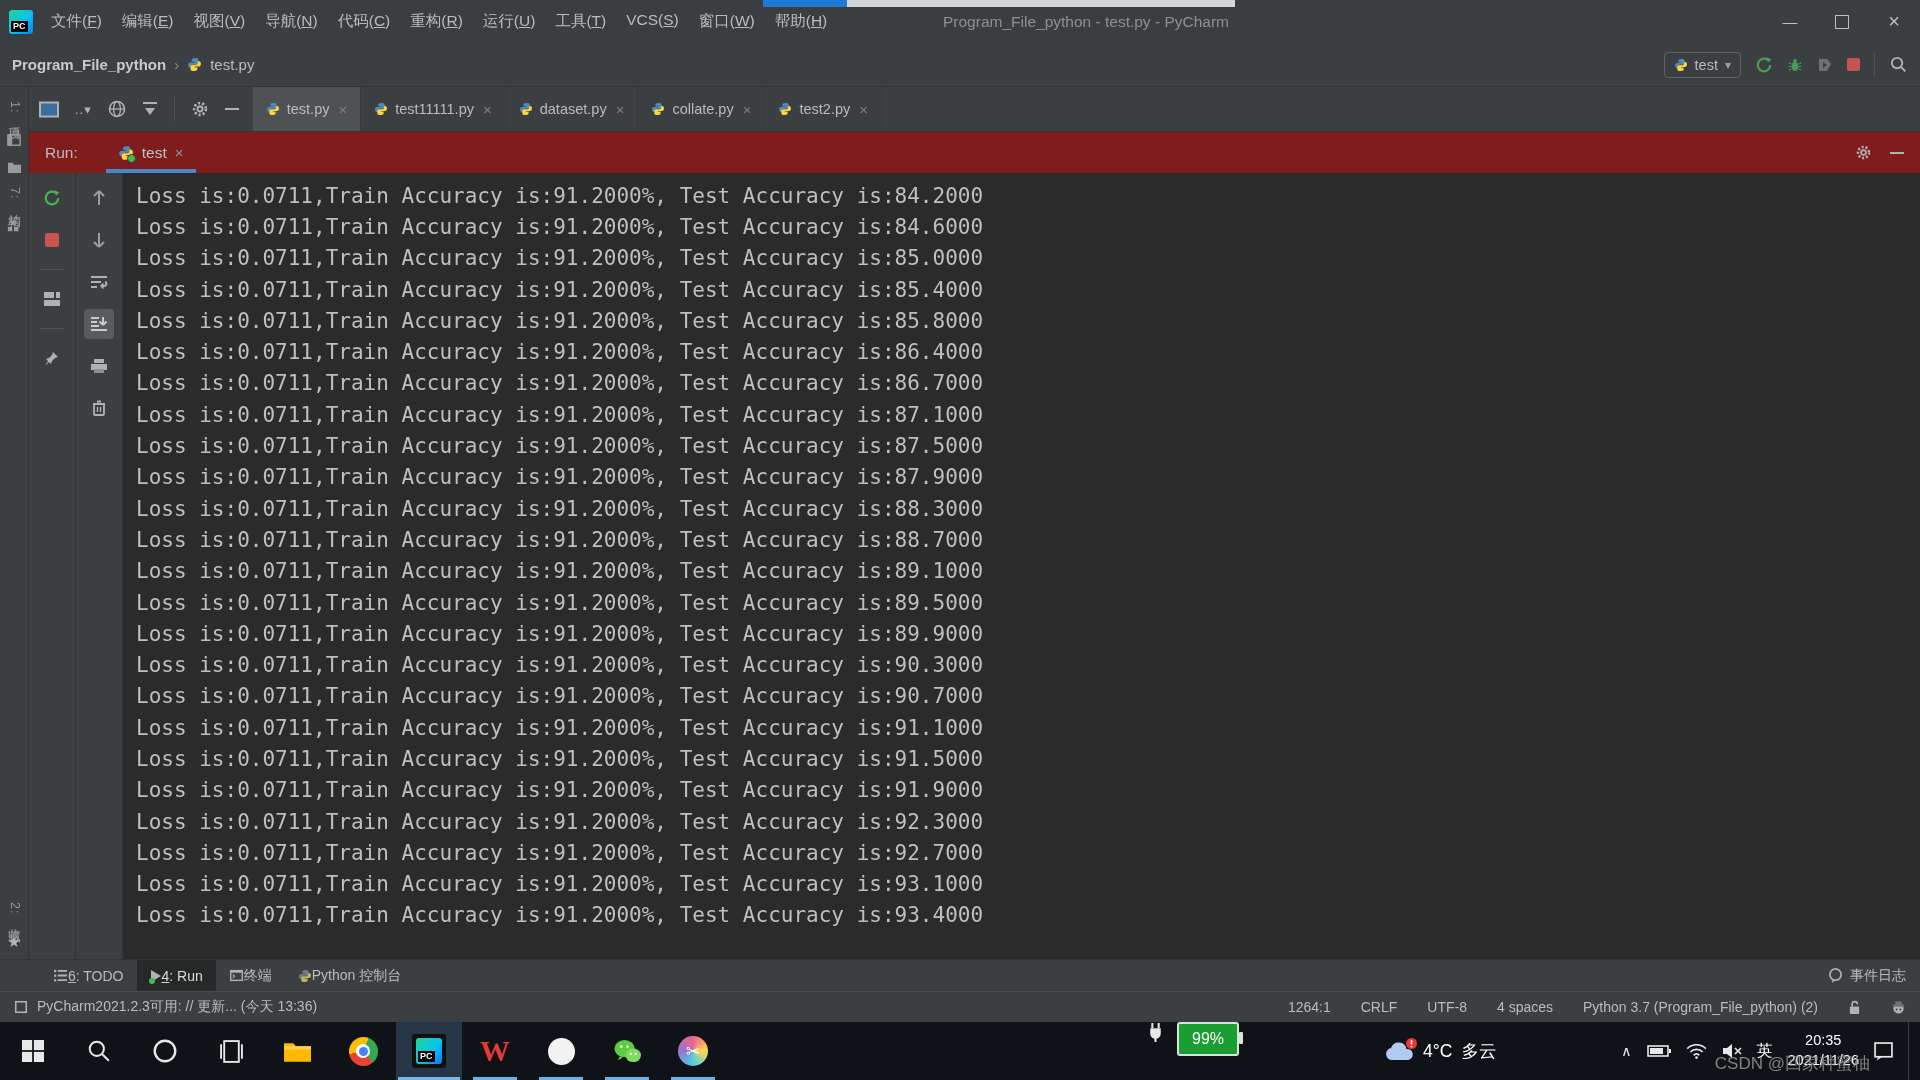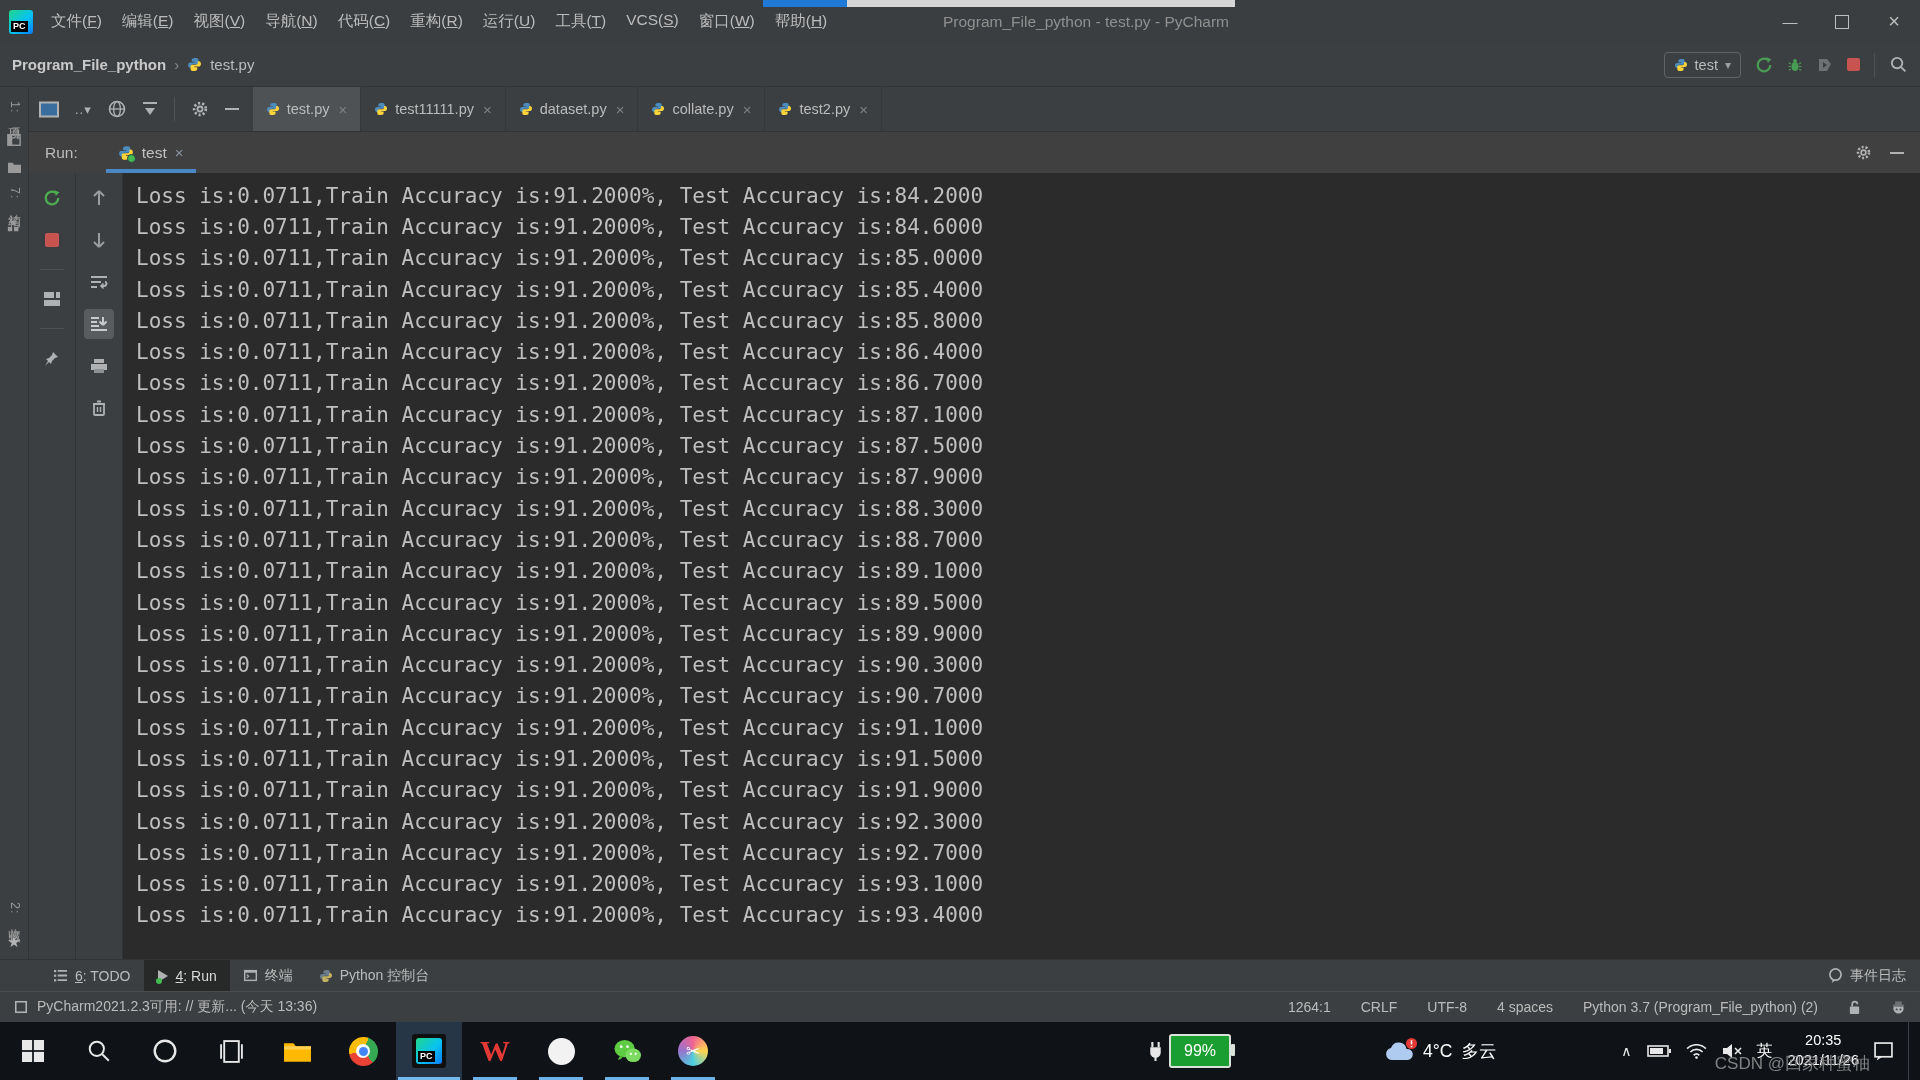--- a/index.html
+++ b/index.html
@@ -55,21 +55,21 @@
     border-bottom:1px solid #313335;flex:0 0 auto;}
   .tabrow-icons{display:flex;align-items:center;gap:16px;padding:0 14px 0 10px;}
   .dots{color:#AFB1B3;font-size:13px;letter-spacing:1px;}
   .tabs{display:flex;align-items:stretch;}
   .tab{display:flex;align-items:center;gap:7px;padding:0 13px;font-size:14.5px;color:#BBBBBB;
     border-right:1px solid #353739;white-space:nowrap;}
   .tab.active{background:#4E5254;}
   .tab .close{color:#7F8084;font-size:15px;margin-left:2px;}
 
   
-  .runheader{height:41px;background:#404040;display:flex;align-items:center;flex:0 0 auto;justify-content:space-between;}
+  .runheader{height:41px;background:#7f1d1d;display:flex;align-items:center;flex:0 0 auto;justify-content:space-between;}
   .run-label{color:#BBBBBB;font-size:15.5px;margin-left:16px;}
   .run-tab{position:relative;height:100%;display:flex;align-items:center;gap:8px;
     padding:0 14px;margin-left:26px;color:#C2C2C2;font-size:15.5px;}
   .run-tab::after{content:"";position:absolute;left:2px;right:2px;bottom:0;height:4px;background:#4A88C5;}
   .run-tab .close{color:#8A96A3;font-size:15px;}
   .pyicon{position:relative;display:inline-block;}
   .pyicon .greendot{position:absolute;right:-2px;bottom:-2px;width:7px;height:7px;
     border-radius:50%;background:#43BB50;border:1px solid #2c3b49;}
   .runheader-right{margin-left:auto;display:flex;align-items:center;gap:18px;margin-right:16px;}
   .hbar{width:14px;height:2px;background:#AFB1B3;}
@@ -84,21 +84,21 @@
     margin-bottom:12px;border-radius:4px;}
   .icon-btn.sel{background:#585C5F;}
   .colsep{width:24px;border:0;border-top:1px solid #515151;margin:2px 0 14px;}
   .console{flex:1;overflow:hidden;padding:7px 0 0 13px;
     font-family:"DejaVu Sans Mono",monospace;font-size:21px;color:#BFBFBF;}
   .console .line{height:31.3px;display:flex;align-items:center;white-space:pre;}
 
   
   .bottombar{height:31px;background:#3C3F41;border-top:1px solid #313335;display:flex;
     align-items:stretch;font-size:14px;color:#BBBBBB;padding:0 0 0 40px;flex:0 0 auto;}
-  .tw-btn{display:flex;align-items:center;gap:7px;padding:0 13px;white-space:nowrap;}
+  .tw-btn{display:flex;align-items:center;padding:0 13px;white-space:nowrap;}
   .tw-btn.active{background:#272929;color:#D8D8D8;}
   .play-wrap{position:relative;}
   .play-wrap .greendot{position:absolute;left:-1px;bottom:-1px;width:6px;height:6px;border-radius:50%;background:#43BB50;}
   .eventlog{margin-left:auto;display:flex;align-items:center;gap:7px;padding:0 14px;}
 
   
   .statusbar{height:30px;background:#3C3F41;border-top:1px solid #4A4C4E;display:flex;
     align-items:center;font-size:14px;color:#BBBBBB;padding:0 14px;flex:0 0 auto;}
   .status-left{display:flex;align-items:center;gap:9px;white-space:nowrap;}
   .status-right{margin-left:auto;display:flex;align-items:center;gap:30px;white-space:nowrap;}
@@ -117,21 +117,21 @@
   .wps-w{color:#E53935;font-size:30px;font-weight:bold;font-family:"Liberation Serif",serif;}
   .white-circle{width:27px;height:27px;border-radius:50%;background:#F2F2F2;}
   .chrome{width:29px;height:29px;border-radius:50%;position:relative;
     background:conic-gradient(from 140deg,#EA4335 0 120deg,#FBBC05 0 240deg,#34A853 0 360deg);}
   .chrome i{position:absolute;left:7.5px;top:7.5px;width:14px;height:14px;border-radius:50%;
     background:#fff;}
   .chrome i::after{content:"";position:absolute;left:2.5px;top:2.5px;width:9px;height:9px;
     border-radius:50%;background:#4285F4;}
   .snip{width:30px;height:30px;border-radius:50%;display:flex;align-items:center;justify-content:center;
     background:conic-gradient(#f06292,#ffd54f,#4dd0e1,#9575cd,#f06292);color:#FFFFFF;font-size:17px;}
-  .battery-widget{position:absolute;left:1148px;top:0;height:100%;display:flex;align-items:center;gap:6px;}
+  .battery-widget{position:absolute;left:1148px;top:0;height:100%;display:flex;gap:14px;}
   .batt-box{min-width:58px;height:30px;background:#1B9E31;border:2px solid #D9E3D9;border-radius:3px;
     display:flex;align-items:center;justify-content:center;color:#FFFFFF;font-size:16px;position:relative;}
   .batt-box::after{content:"";position:absolute;right:-6px;top:8px;width:4px;height:12px;background:#D9E3D9;border-radius:1px;}
   .weather{position:absolute;left:1384px;top:0;height:100%;display:flex;align-items:center;gap:9px;font-size:17.5px;}
   .tray{position:absolute;right:0;top:0;height:100%;display:flex;align-items:center;gap:15px;padding-right:4px;}
   .chevron{font-size:14px;color:#EDEDED;}
   .lang{font-size:16px;}
   .clock{text-align:center;font-size:14.5px;line-height:1.35;white-space:nowrap;}
   .watermark{position:absolute;right:50px;bottom:5px;color:#8E8E8E;font-size:17px;
     pointer-events:none;opacity:.9;white-space:nowrap;}

